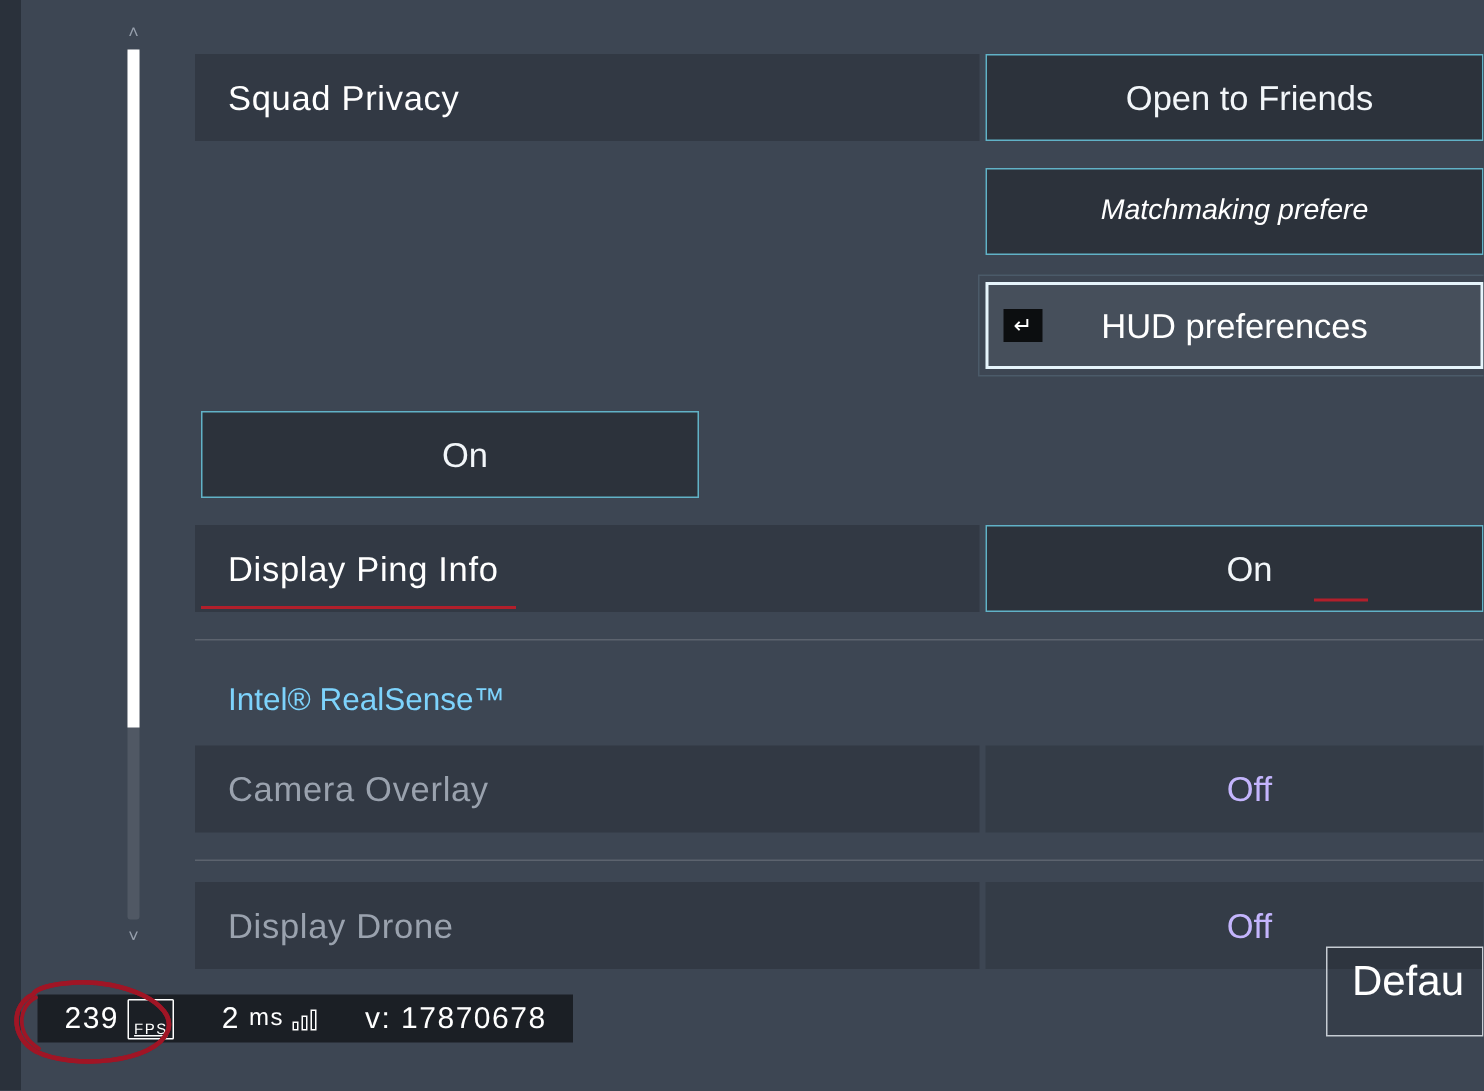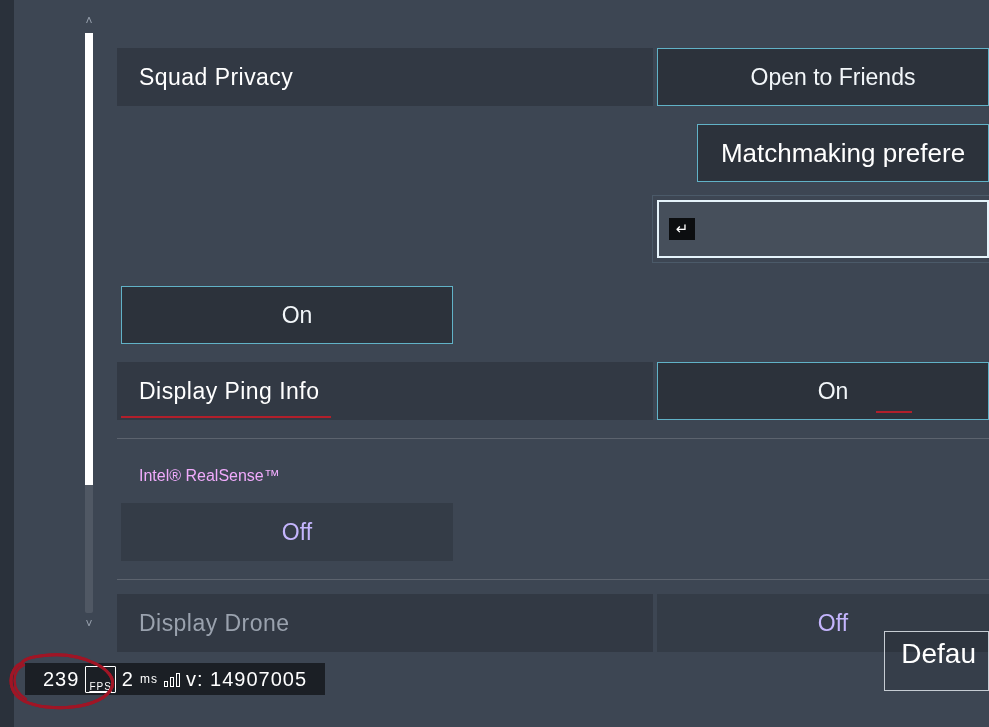--- a/index.html
+++ b/index.html
@@ -28,21 +28,21 @@
     border-radius: 2px;
     margin: 4px 0;
   }
   .scroll-thumb {
     position: absolute; left: 0; top: 0; width: 8px; height: 78%;
     background: #ffffff;
   }
 
   
   .list {
-    position: absolute; left: 117px; right: 0; top: 36px; margin-top: 12px;
+    position: absolute; left: 130px; right: 0; top: 36px;
   }
   .row {
     display: flex; align-items: stretch;
     height: 58px; margin-bottom: 18px;
     position: relative;
   }
   .row.noback .label-cell { background: transparent; }
   .label-cell {
     background: rgba(0,0,0,0.18);
     flex: 1 1 auto; display: flex; align-items: center;
@@ -60,69 +60,69 @@
     font-size: 23px;
   }
   .muted .label-cell { color: #9aa2ae; }
   .muted .value-cell { border-color: transparent; color: #c4b5fd; background: rgba(0,0,0,0.14);}
   .divider {
     height: 1px; background: rgba(255,255,255,0.16);
     margin: 0 0 14px 0;
   }
 
   .section-header {
-    color: #f0abfc; font-size: 16px;
+    color: #7dd3fc; font-size: 21px;
     padding: 14px 0 18px 22px;
   }
 
   
   .focus-button {
     position: relative;
     width: 332px; height: 58px; margin-left: auto;
     border: 2px solid #e6f4fb;
     outline: 1px solid #4b5a69; outline-offset: 4px;
     background: rgba(255,255,255,0.05);
     display: flex; align-items: center; justify-content: center;
     color: #fff; font-size: 23px;
   }
   .enter-badge {
     position: absolute; left: 10px; top: 50%; transform: translateY(-50%);
     width: 26px; height: 22px; background: #0c0e10;
     display:flex;align-items:center;justify-content:center;
     color: #fff; font-size: 15px;
   }
   .link-button {
-    width: 292px; height: 58px; margin-left: auto;
+    width: 332px; height: 58px; margin-left: auto;
     border: 1px solid #61b2c7; background: rgba(0,0,0,0.28);
     display: flex; align-items: center; justify-content: center;
-    color: #fff; font-size: 26px;
+    color: #fff; font-size: 19px; font-style: italic;
   }
 
   .underline {
     position: absolute; height: 2px; background: #b21f2b;
   }
 
   
   .game-info {
     position: absolute; left: 25px; bottom: 32px;
     height: 32px; padding: 0 18px;
-    display: flex; align-items: center; gap: 6px;
+    display: flex; align-items: center; gap: 32px;
     background: rgba(0,0,0,0.55);
     font-family: "Arial Narrow", Arial, sans-serif;
     font-size: 20px; letter-spacing: 0.05em;
   }
   .fps-box {
     display:inline-flex; align-items:center; gap:6px;
   }
   .fps-tag {
     border: 1px solid #fff; font-size: 10px; letter-spacing: 0.1em;
     padding: 14px 3px 0 3px; border-radius: 1px; text-decoration: underline;
   }
   .ms-box { display:inline-flex; align-items:center; gap:6px; font-size:20px;}
-  .ms-box .unit { font-size: 12px; }
+  .ms-box .unit { font-size: 16px; }
   .bars { display:inline-flex; align-items:flex-end; gap:2px; height:16px;}
   .bars i { width:4px; background: transparent; border:1px solid #fff; display:block;}
   .bars i:nth-child(1){height:6px;}
   .bars i:nth-child(2){height:10px;}
   .bars i:nth-child(3){height:14px;}
 
   
   .default-btn {
     position:absolute; right:0; bottom:36px;
     border:1px solid #c6ccd3; background: rgba(0,0,0,0.1);
@@ -157,20 +157,21 @@
 
   <div class="row noback">
     <div class="label-cell"></div>
     <div class="link-button">Matchmaking prefere</div>
   </div>
 
   <div class="row noback">
     <div class="label-cell"></div>
     <div class="focus-button">
       <span class="enter-badge">↵</span>
+      <span>HUD preferences</span>
     </div>
   </div>
 
   <div style="height:10px"></div>
 
   <div class="row">
     <div class="value-cell">On</div>
   </div>
 
   <div class="row" style="position:relative">
@@ -180,20 +181,21 @@
       <span class="underline" style="left:218px; right:76px; bottom:6px"></span>
     </div>
     <span class="underline" style="left:4px; width:210px; bottom:2px"></span>
   </div>
 
   <div class="divider"></div>
 
   <div class="section-header">Intel® RealSense™</div>
 
   <div class="row muted">
+    <div class="label-cell">Camera Overlay</div>
     <div class="value-cell">Off</div>
   </div>
   <div class="divider"></div>
 
   <div class="row muted" style="margin-bottom:0">
     <div class="label-cell">Display Drone</div>
     <div class="value-cell">Off</div>
   </div>
 
 </div>
@@ -207,21 +209,21 @@
     <span>2</span>
     <span class="unit">ms</span>
     <span class="bars">
         <i></i>
         <i></i>
         <i></i>
       </span>
   </span>
   <span>
     <span>v:</span>
-    <span>14907005</span>
+    <span>17870678</span>
   </span>
 </div>
 
 <div class="default-btn">Defau</div>
 
 <svg class="annot" viewBox="0 0 120 78">
   <path d="M18 28 C 4 34, 2 56, 20 66 C 44 78, 100 74, 108 52 C 114 34, 78 18, 46 20 C 30 21, 20 24, 18 28" fill="none" stroke="#a01525" stroke-width="3" stroke-linecap="round" style="filter: drop-shadow(0 0 0.5px #a01525);"></path>
   <path d="M20 30 C 8 36, 6 54, 22 64" fill="none" stroke="#a01525" stroke-width="2.5" stroke-linecap="round"></path>
 </svg>
 

